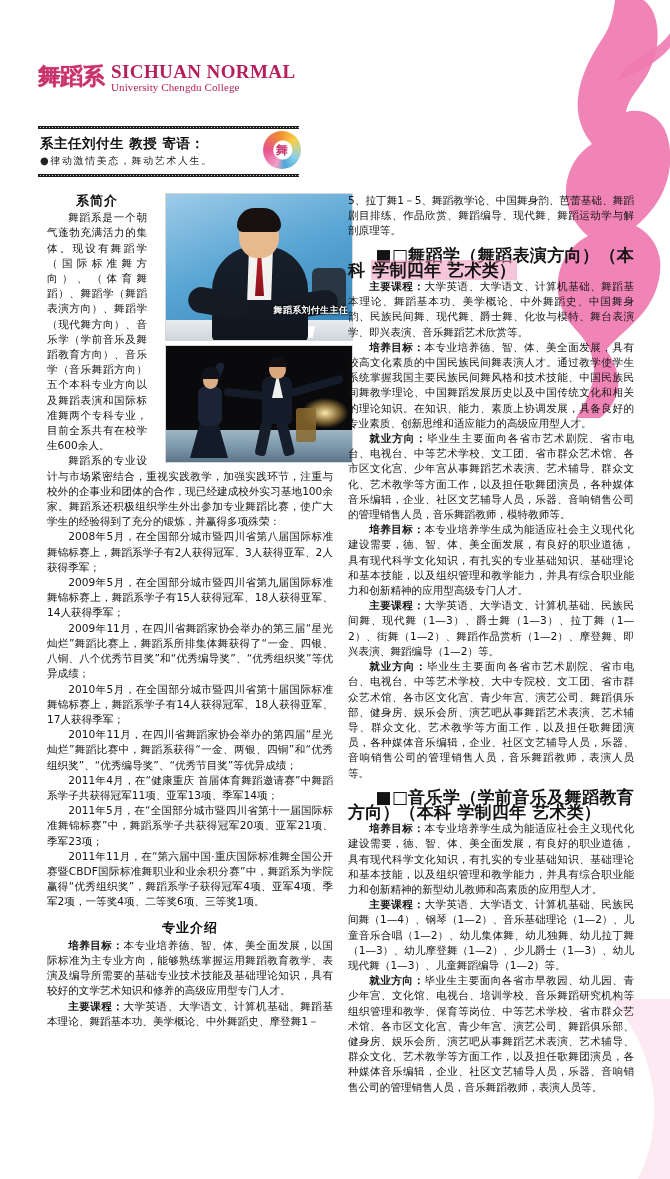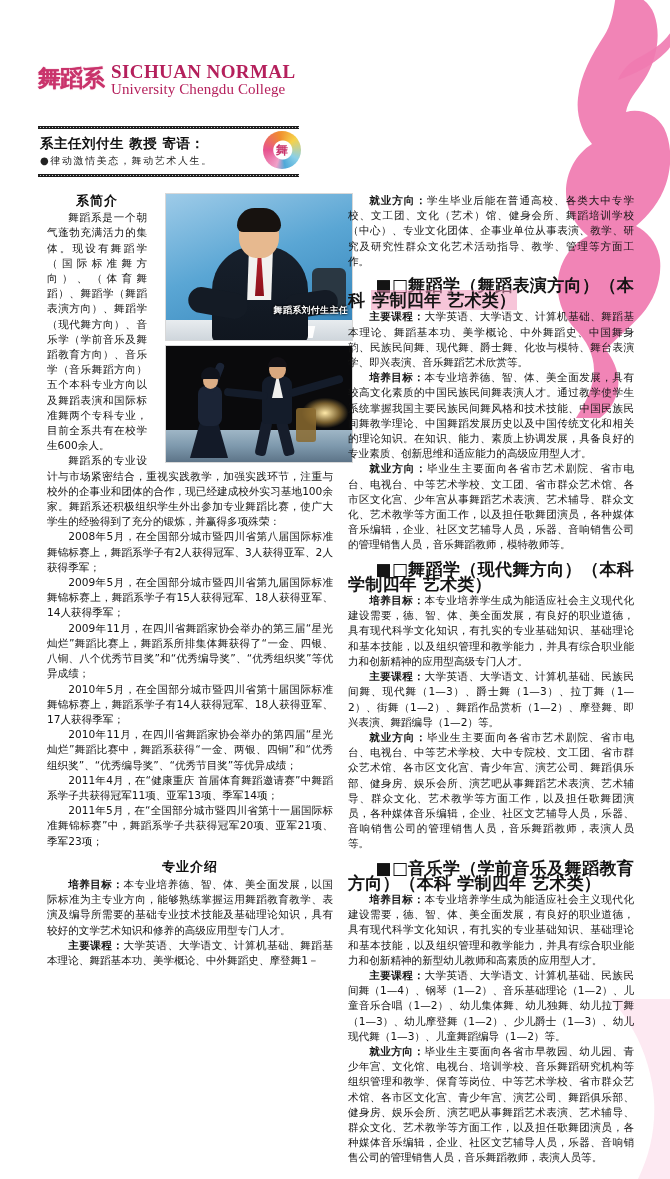--- a/index.html
+++ b/index.html
@@ -37,21 +37,21 @@
     line-height:1; padding-bottom:3px;
     text-shadow:0 0 1px #c9336b;
   }
   .logo-en{ line-height:1.05; }
   .logo-en .l1{
     font-family:"Liberation Serif","DejaVu Serif",serif;
     font-size:19px; font-weight:bold; color:#b5205c; letter-spacing:.4px;
   }
   .logo-en .l2{
     font-family:"Liberation Serif","DejaVu Serif",serif;
-    font-size:15px; color:#b5205c; letter-spacing:.1px;
+    font-size:11px; color:#b5205c; letter-spacing:.1px;
   }
 
   
   .msgbar{
     position:absolute; left:38px; top:126px; width:261px;
   }
   .rule-top, .rule-bot{
     height:3px; width:100%;
     background:repeating-linear-gradient(90deg,#2b2b2b 0 2px, #cfcfcf 2px 3px);
     border-top:1px solid #1a1a1a; border-bottom:1px solid #1a1a1a;
@@ -265,37 +265,37 @@
       <p class="body">舞蹈系的专业设计与市场紧密结合，重视实践教学，加强实践环节，注重与校外的企事业和团体的合作，现已经建成校外实习基地100余家。舞蹈系还积极组织学生外出参加专业舞蹈比赛，使广大学生的经验得到了充分的锻炼，并赢得多项殊荣：</p>
     </div>
 
     <p class="body">2008年5月，在全国部分城市暨四川省第八届国际标准舞锦标赛上，舞蹈系学子有2人获得冠军、3人获得亚军、2人获得季军；</p>
     <p class="body">2009年5月，在全国部分城市暨四川省第九届国际标准舞锦标赛上，舞蹈系学子有15人获得冠军、18人获得亚军、14人获得季军；</p>
     <p class="body">2009年11月，在四川省舞蹈家协会举办的第三届“星光灿烂”舞蹈比赛上，舞蹈系所排集体舞获得了“一金、四银、八铜、八个优秀节目奖”和“优秀编导奖”、“优秀组织奖”等优异成绩；</p>
     <p class="body">2010年5月，在全国部分城市暨四川省第十届国际标准舞锦标赛上，舞蹈系学子有14人获得冠军、18人获得亚军、17人获得季军；</p>
     <p class="body">2010年11月，在四川省舞蹈家协会举办的第四届“星光灿烂”舞蹈比赛中，舞蹈系获得“一金、两银、四铜”和“优秀组织奖”、“优秀编导奖”、“优秀节目奖”等优异成绩；</p>
     <p class="body">2011年4月，在“健康重庆 首届体育舞蹈邀请赛”中舞蹈系学子共获得冠军11项、亚军13项、季军14项；</p>
     <p class="body">2011年5月，在“全国部分城市暨四川省第十一届国际标准舞锦标赛”中，舞蹈系学子共获得冠军20项、亚军21项、季军23项；</p>
+    <p class="body">2011年11月，在“第六届中国·重庆国际标准舞全国公开赛暨CBDF国际标准舞职业和业余积分赛”中，舞蹈系为学院赢得“优秀组织奖”，舞蹈系学子获得冠军4项、亚军4项、季军2项，一等奖4项、二等奖6项、三等奖1项。</p>
 
     <h2 class="sec-h sec-h-left">专业介绍</h2>
 
     <p class="body"><span class="lbl">培养目标：</span><span>本专业培养德、智、体、美全面发展，以国际标准为主专业方向，能够熟练掌握运用舞蹈教育教学、表演及编导所需要的基础专业技术技能及基础理论知识，具有较好的文学艺术知识和修养的高级应用型专门人才。</span></p>
     <p class="body"><span class="lbl">主要课程：</span><span>大学英语、大学语文、计算机基础、舞蹈基本理论、舞蹈基本功、美学概论、中外舞蹈史、摩登舞1－</span></p>
   </div>
 
   <div class="col col-right">
 
-    <p class="body"><span class="lbl">就业方向：</span><span>学生毕业后能在普通高校、各类大中专学校、文工团、文化（艺术）馆、健身会所、舞蹈培训学校（中心）、专业文化团体、企事业单位从事表演、教学、研究及研究性群众文化艺术活动指导、教学、管理等方面工作。</span></p>
+    <p class="body noindent">5、拉丁舞1－5、舞蹈教学论、中国舞身韵、芭蕾基础、舞蹈剧目排练、作品欣赏、舞蹈编导、现代舞、舞蹈运动学与解剖原理等。</p>
 
     <div class="prog-head"><span>■□舞蹈学（舞蹈表演方向）（本科 </span><span class="hl">学制四年 艺术类）</span></div>
     <p class="body"><span class="lbl">主要课程：</span><span>大学英语、大学语文、计算机基础、舞蹈基本理论、舞蹈基本功、美学概论、中外舞蹈史、中国舞身韵、民族民间舞、现代舞、爵士舞、化妆与模特、舞台表演学、即兴表演、音乐舞蹈艺术欣赏等。</span></p>
     <p class="body"><span class="lbl">培养目标：</span><span>本专业培养德、智、体、美全面发展，具有较高文化素质的中国民族民间舞表演人才。通过教学使学生系统掌握我国主要民族民间舞风格和技术技能、中国民族民间舞教学理论、中国舞蹈发展历史以及中国传统文化和相关的理论知识。在知识、能力、素质上协调发展，具备良好的专业素质、创新思维和适应能力的高级应用型人才。</span></p>
     <p class="body"><span class="lbl">就业方向：</span><span>毕业生主要面向各省市艺术剧院、省市电台、电视台、中等艺术学校、文工团、省市群众艺术馆、各市区文化宫、少年宫从事舞蹈艺术表演、艺术辅导、群众文化、艺术教学等方面工作，以及担任歌舞团演员，各种媒体音乐编辑，企业、社区文艺辅导人员，乐器、音响销售公司的管理销售人员，音乐舞蹈教师，模特教师等。</span></p>
 
-    <div class="prog-head">■□舞蹈学（现代舞方向）（本科 学制四年 艺术类）</div>
     <p class="body"><span class="lbl">培养目标：</span><span>本专业培养学生成为能适应社会主义现代化建设需要，德、智、体、美全面发展，有良好的职业道德，具有现代科学文化知识，有扎实的专业基础知识、基础理论和基本技能，以及组织管理和教学能力，并具有综合职业能力和创新精神的应用型高级专门人才。</span></p>
     <p class="body"><span class="lbl">主要课程：</span><span>大学英语、大学语文、计算机基础、民族民间舞、现代舞（1—3）、爵士舞（1—3）、拉丁舞（1—2）、街舞（1—2）、舞蹈作品赏析（1—2）、摩登舞、即兴表演、舞蹈编导（1—2）等。</span></p>
     <p class="body"><span class="lbl">就业方向：</span><span>毕业生主要面向各省市艺术剧院、省市电台、电视台、中等艺术学校、大中专院校、文工团、省市群众艺术馆、各市区文化宫、青少年宫、演艺公司、舞蹈俱乐部、健身房、娱乐会所、演艺吧从事舞蹈艺术表演、艺术辅导、群众文化、艺术教学等方面工作，以及担任歌舞团演员，各种媒体音乐编辑，企业、社区文艺辅导人员，乐器、音响销售公司的管理销售人员，音乐舞蹈教师，表演人员等。</span></p>
 
     <div class="prog-head">■□音乐学（学前音乐及舞蹈教育方向）（本科 学制四年 艺术类）</div>
     <p class="body"><span class="lbl">培养目标：</span><span>本专业培养学生成为能适应社会主义现代化建设需要，德、智、体、美全面发展，有良好的职业道德，具有现代科学文化知识，有扎实的专业基础知识、基础理论和基本技能，以及组织管理和教学能力，并具有综合职业能力和创新精神的新型幼儿教师和高素质的应用型人才。</span></p>
     <p class="body"><span class="lbl">主要课程：</span><span>大学英语、大学语文、计算机基础、民族民间舞（1—4）、钢琴（1—2）、音乐基础理论（1—2）、儿童音乐合唱（1—2）、幼儿集体舞、幼儿独舞、幼儿拉丁舞（1—3）、幼儿摩登舞（1—2）、少儿爵士（1—3）、幼儿现代舞（1—3）、儿童舞蹈编导（1—2）等。</span></p>
     <p class="body"><span class="lbl">就业方向：</span><span>毕业生主要面向各省市早教园、幼儿园、青少年宫、文化馆、电视台、培训学校、音乐舞蹈研究机构等组织管理和教学、保育等岗位、中等艺术学校、省市群众艺术馆、各市区文化宫、青少年宫、演艺公司、舞蹈俱乐部、健身房、娱乐会所、演艺吧从事舞蹈艺术表演、艺术辅导、群众文化、艺术教学等方面工作，以及担任歌舞团演员，各种媒体音乐编辑，企业、社区文艺辅导人员，乐器、音响销售公司的管理销售人员，音乐舞蹈教师，表演人员等。</span></p>
 
   </div>

